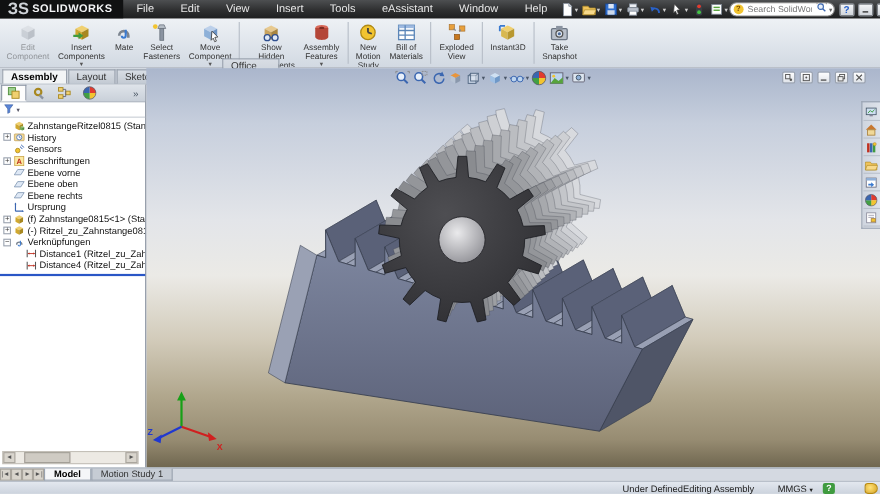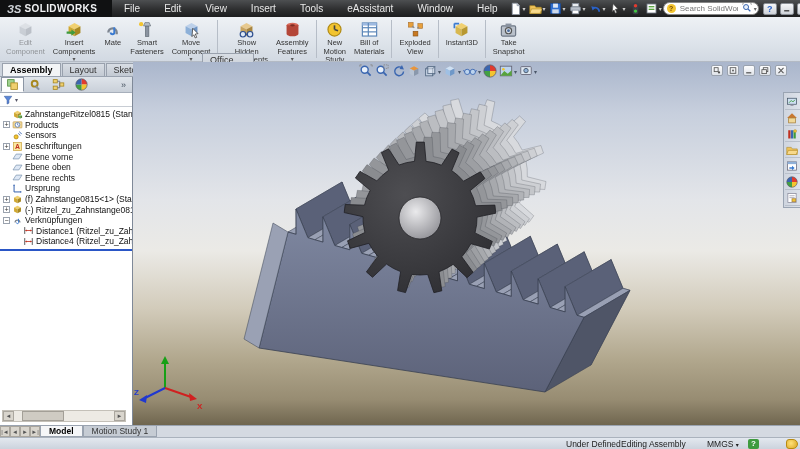--- a/index.html
+++ b/index.html
@@ -3,21 +3,21 @@
 <meta charset="utf-8">
 <style>
   html,body{margin:0;padding:0;width:800px;height:449px;overflow:hidden;
     font-family:"Liberation Sans",sans-serif;-webkit-font-smoothing:antialiased;}
   *{box-sizing:border-box;}
   
   #titlebar{position:absolute;left:0;top:0;width:800px;height:17px;
     background:linear-gradient(180deg,#4d4f51 0%,#2e2f30 55%,#1d1e1f 100%);
     display:flex;align-items:center;color:#e8e8e8;font-size:10px;}
   #logo{width:112px;height:17px;background:#101112;display:flex;align-items:center;padding-left:7px;gap:3px;flex:0 0 auto;}
-  #logo .mark{color:#cfd3d8;font-weight:bold;font-style:italic;font-size:11px;}
+  #logo .mark{color:#cfd3d8;font-weight:bold;font-size:15px;}
   #logo .word{color:#f2f3f5;font-weight:bold;font-size:10px;letter-spacing:.4px;}
   #menubar{display:flex;gap:12px;flex:0 0 auto;margin-left:6px;}
   #menubar .menu{padding:2px 6px;cursor:default;}
   #qat{display:flex;align-items:center;gap:1px;margin-left:4px;flex:0 0 auto;}
   .qbtn{display:flex;align-items:center;height:15px;padding:0 1px;}
   .qbtn .dd{color:#cfcfcf;font-size:6px;margin-left:1px;}
   #doctitle{flex:1;text-align:center;color:#dcdcdc;font-size:9.5px;white-space:nowrap;overflow:hidden;}
   #searchbox{flex:0 0 auto;width:96px;height:13px;background:#fff;border-radius:7px;border:1px solid #888;
     display:flex;align-items:center;padding:0 3px;gap:2px;margin-right:4px;}
   #searchbox input{border:none;outline:none;width:62px;font-size:8px;color:#555;background:transparent;}
@@ -223,21 +223,21 @@
           <path d="M6.5 10.5a1.5 1.5 0 1 0 3 0V6" fill="none" stroke="#3a7ad0" stroke-width="1.6"></path>
         </svg></span>
       <span class="rl">Mate</span>
     </span>
     <span class="rbtn">
       <span class="ric"><svg width="19" height="19" viewBox="0 0 16 16">
           <rect x="7" y="5" width="3" height="9" fill="#8a93a0" stroke="#5a636e" stroke-width=".5"></rect>
           <polygon points="5.5,5 11.5,5 10.3,2.2 6.7,2.2" fill="#b5bdc6" stroke="#5a636e" stroke-width=".5"></polygon>
           <circle cx="3.5" cy="3.5" r="1.8" fill="#f2c430"></circle>
         </svg></span>
-      <span class="rl">Smart</span>
+      <span class="rl">Select</span>
       <span class="rl">Fasteners</span>
     </span>
     <span class="rbtn">
       <span class="ric"><svg width="19" height="19" viewBox="0 0 16 16">
           <polygon points="3,5.2 8,2.6 13,5.2 8,7.8" fill="#bcd0ea"></polygon>
           <polygon points="3,5.2 8,7.8 8,13.6 3,11" fill="#8db0d8"></polygon>
           <polygon points="13,5.2 8,7.8 8,13.6 13,11" fill="#6c93c4"></polygon>
           <polygon points="9,7 13.5,11.5 11.2,11.8 12.4,14.6 11.1,15.1 10,12.4 8.4,14" fill="#fff" stroke="#333" stroke-width=".6"></polygon>
         </svg></span>
       <span class="rl">Move</span>
@@ -642,21 +642,21 @@
         <span class="lbl">ZahnstangeRitzel0815 (Standar</span>
       </div>
       <div class="trow">
         <span class="exp">+</span>
         <span class="ti"><svg width="11" height="11" viewBox="0 0 16 16">
             <rect x="1.5" y="4" width="13" height="9" rx="1" fill="#f0d898" stroke="#b89040" stroke-width=".8"></rect>
             <circle cx="8" cy="8.5" r="3.4" fill="#fff" stroke="#3a66b0"></circle>
             <line x1="8" y1="8.5" x2="8" y2="6.3" stroke="#3a66b0"></line>
             <line x1="8" y1="8.5" x2="9.8" y2="9.3" stroke="#3a66b0"></line>
           </svg></span>
-        <span class="lbl">Products</span>
+        <span class="lbl">History</span>
       </div>
       <div class="trow">
         <span class="noexp"></span>
         <span class="ti"><svg width="11" height="11" viewBox="0 0 16 16">
             <circle cx="6" cy="10" r="3" fill="#f2c430" stroke="#a87f10"></circle>
             <path d="M9 5a6 6 0 0 1 3 3M10.5 2.5a9 9 0 0 1 3.5 3.5" stroke="#3a66b0" fill="none" stroke-width="1.3"></path>
           </svg></span>
         <span class="lbl">Sensors</span>
       </div>
       <div class="trow">

